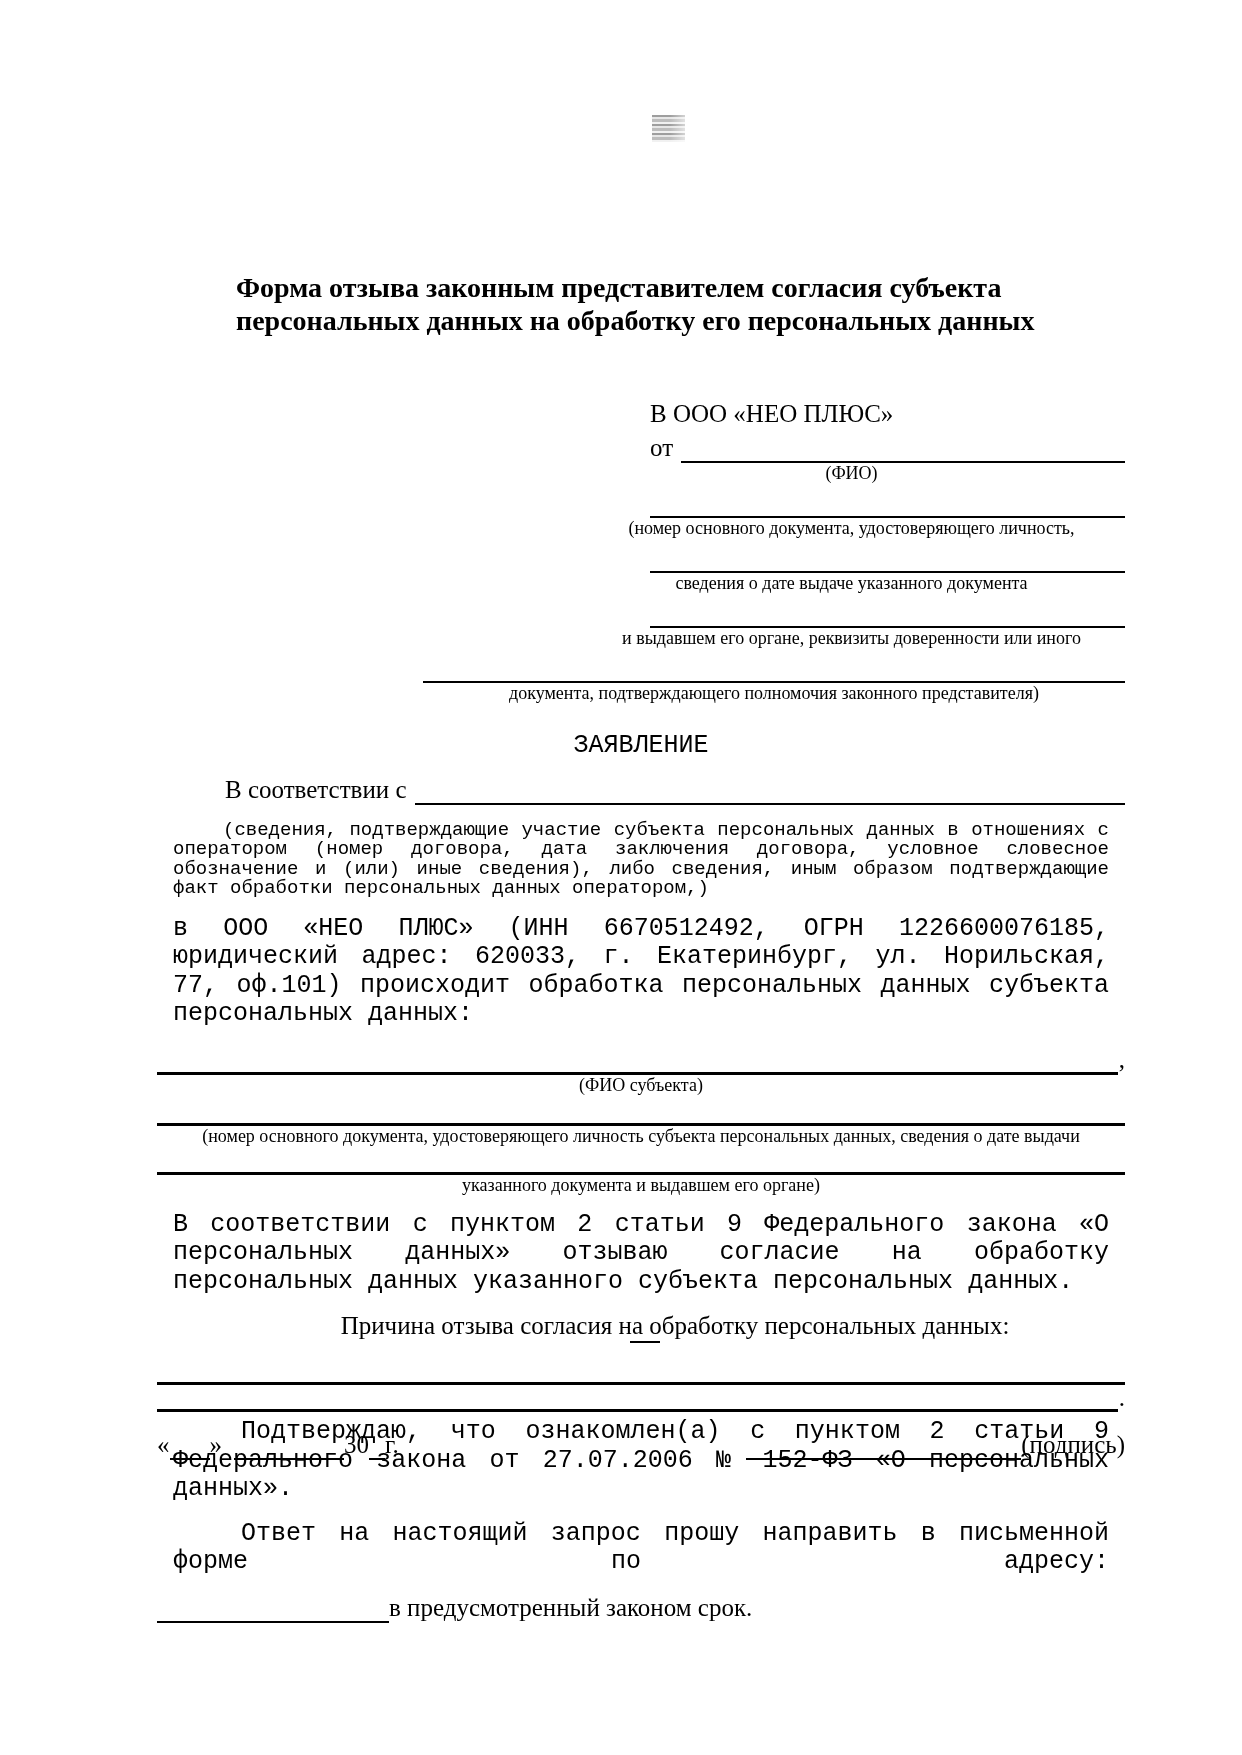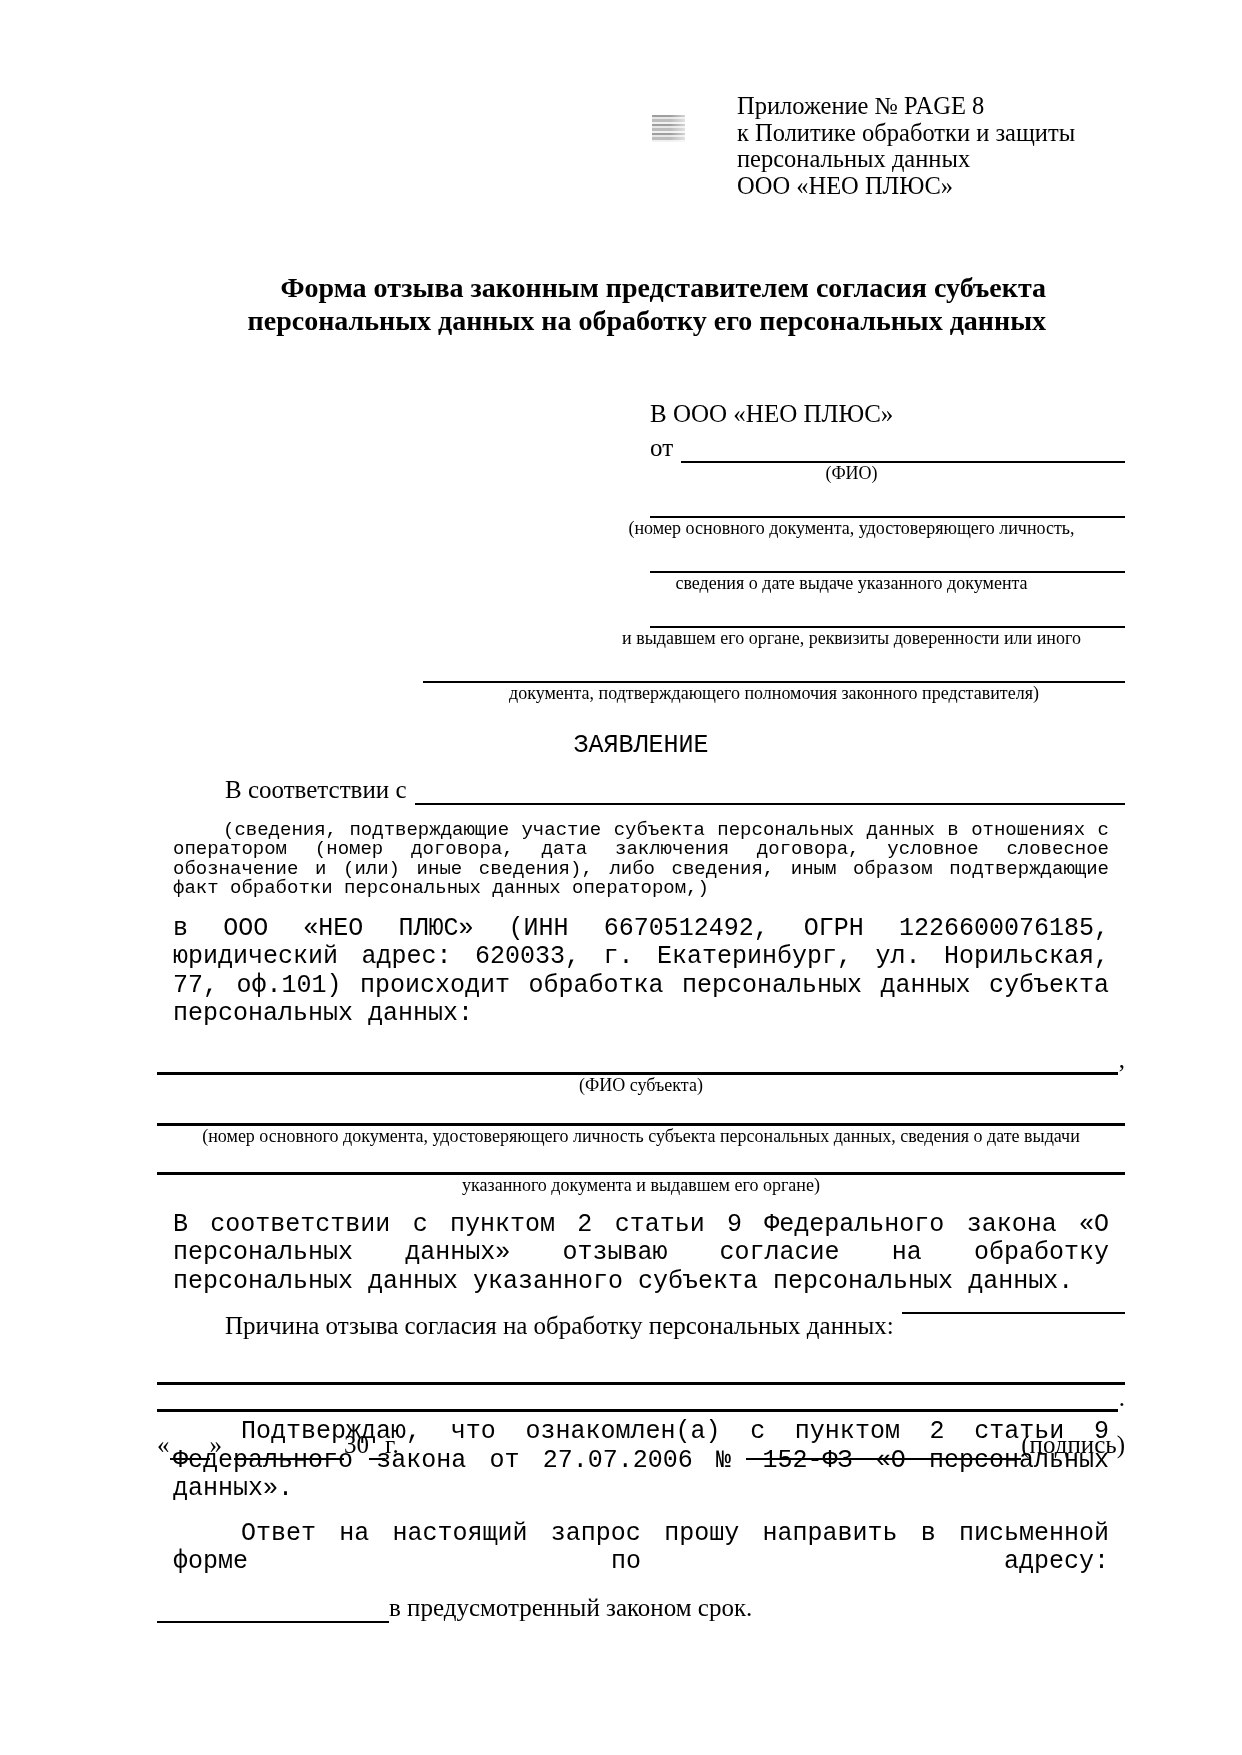--- a/index.html
+++ b/index.html
@@ -11,21 +11,21 @@
   
   .hdr-icon{
     position:absolute; left:652px; top:115px; width:33px; height:27px;
     background:
       linear-gradient(90deg, rgba(255,255,255,0) 55%, rgba(255,255,255,.55)),
       repeating-linear-gradient(180deg,#9e9e9e 0 2.5px,#e7e7e7 2.5px 4.5px,#bdbdbd 4.5px 7px,#f1f1f1 7px 9px);
   }
   .hdr{position:absolute; left:737px; top:93px; font-size:24.5px; line-height:26.5px; white-space:nowrap;}
   
   .title{position:absolute; left:157px; top:271px; width:968px; margin:0;
-    font-size:28px; line-height:33px; font-weight:700; text-align:right;}
+    font-size:28px; line-height:33px; font-weight:700; text-align:left;}
   .title-inner{display:block; width:810px; margin:0 auto;}
   
   .addr{position:absolute; left:578px; top:399px; width:547px; font-size:25px; line-height:30px;}
   .addr-to{padding-left:72px;}
   .addr-from{display:flex; align-items:flex-end; padding-left:72px; height:34px;}
   .fill{flex:1 1 auto; border-bottom:2px solid #000; margin-left:8px; min-width:30px;}
   .cap{font-size:18px; line-height:20px; text-align:center;}
   .afield{margin-left:72px; border-bottom:2px solid #000; height:33px;}
   .afield.wide{margin-left:-155px;}
   .cap.wide{margin-left:-155px;}
@@ -39,47 +39,41 @@
   .fineprint{font-size:19px; line-height:19.5px; text-indent:50px;}
   .rule-row{display:flex; align-items:flex-end; height:30px;}
   .rule-row .bfill{flex:1 1 auto; border-bottom:3px solid #000;}
   .rule-row .tail{flex:none; padding-left:1px;}
   .bodycap{font-size:18px; line-height:20px; text-align:center;}
   .bfield{border-bottom:3px solid #000; height:28px;}
   .bfield.h26{height:26px;}
   .bfield.h40{height:40px;}
   .rule-row.h27{height:27px;}
   .indent{text-indent:68px;}
-  .reason-row{display:flex; align-items:flex-start; height:30px;}
+  .reason-row{display:flex; align-items:center; height:30px;flex-direction:column;}
   .reason-row .lbl{flex:none; padding-left:68px;}
   .confirm{margin-top:6px !important;}
   .response-label{text-align-last:justify;}
   .tail-row{display:flex; align-items:flex-end; height:30px;}
   .tail-row .blank{flex:none; width:232px; border-bottom:2px solid #000;}
   .tail-row .txt{flex:none;}
   
   .footer{position:absolute; left:157px; top:1430px; width:968px; font-size:25px; line-height:30px;
     display:flex; justify-content:space-between; align-items:flex-end;}
   .fgroup{display:flex; align-items:flex-end;}
   .blankline{display:inline-block; border-bottom:2px solid #000; height:24px;}
   .w40{width:40px;} .w110{width:110px; margin-left:12px;} .w16{width:16px;} .w275{width:275px;}
 </style>
 </head>
 <body>
 
 <div class="page">
 
   <div class="hdr-icon"></div>
 
-  <div class="hdr">
-    <div>Приложение №  PAGE 8</div>
-    <div>к Политике обработки и защиты</div>
-    <div>персональных данных</div>
-    <div>ООО «НЕО ПЛЮС»</div>
-  </div>
 
   <h1 class="title">
     <span class="title-inner">Форма отзыва законным представителем согласия субъекта персональных данных на обработку его персональных данных</span>
   </h1>
 
   <div class="addr">
     <div class="addr-to">В ООО «НЕО ПЛЮС»</div>
     <div class="addr-from">
       <span class="lbl">от</span>
       <span class="fill"></span>

